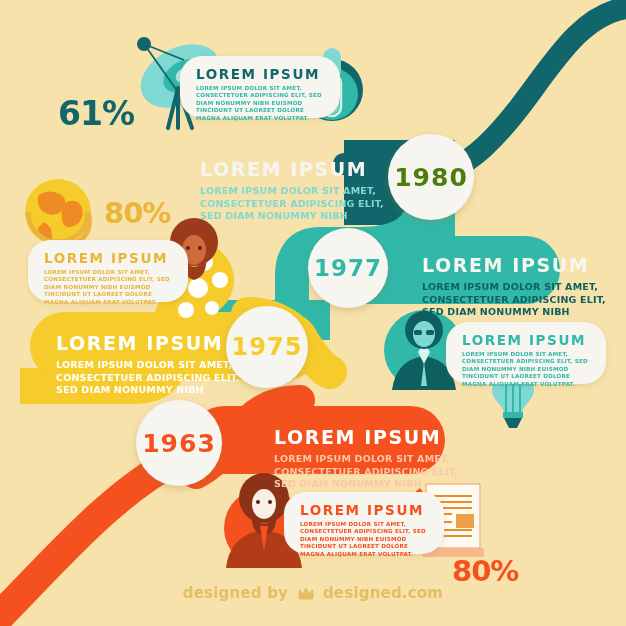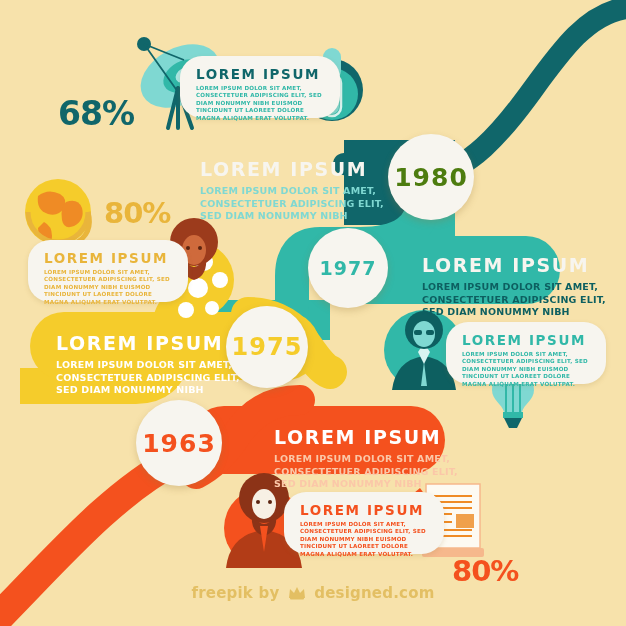--- a/index.html
+++ b/index.html
@@ -218,40 +218,40 @@
   <div class="card card-big" style="left:252px;top:412px;width:230px;height:62px;background:transparent;">
     <div class="c-title" style="color:#ffffff;">LOREM IPSUM</div>
     <div class="c-body" style="color:#fbc7a8;">LOREM IPSUM DOLOR SIT AMET, CONSECTETUER ADIPISCING ELIT, SED DIAM NONUMMY NIBH</div>
   </div>
 
   <div class="year" style="left:388px;top:134px;width:86px;height:86px;">
     <span style="color:#4d7c0f;font-size:25px;">1980</span>
   </div>
 
   <div class="year" style="left:308px;top:228px;width:80px;height:80px;">
-    <span style="color:#31b8a8;font-size:19px;">1977</span>
+    <span style="color:#31b8a8;font-size:23px;">1977</span>
   </div>
 
   <div class="year" style="left:226px;top:306px;width:82px;height:82px;">
     <span style="color:#f5cc2b;font-size:24px;">1975</span>
   </div>
 
   <div class="year" style="left:136px;top:400px;width:86px;height:86px;">
     <span style="color:#f4511e;font-size:25px;">1963</span>
   </div>
 
-  <div class="pct" style="left:58px;top:94px;color:#10666a;font-size:33px;">68%</div>
+  <div class="pct" style="left:58px;top:94px;color:#10666a;font-size:33px;">61%</div>
 
   <div class="pct" style="left:104px;top:196px;color:#e9b53b;font-size:29px;">80%</div>
 
 
   <div class="pct" style="left:452px;top:521px;color:#f4511e;font-size:29px;margin-top:33px;">80%</div>
 
   <div id="footer">
-    <span>freepik by</span>
+    <span>designed by</span>
     <svg class="fp-crown" width="18" height="14" viewBox="0 0 18 14">
       <path d="M1,12 L2,3 L6,7 L9,1 L12,7 L16,3 L17,12 Z" fill="#e3bf63"></path>
       <rect x="2" y="11" width="14" height="2.5" rx="1" fill="#e3bf63"></rect>
     </svg>
     <span>designed.com</span>
   </div>
 
 </div>
 
 </body></html>

